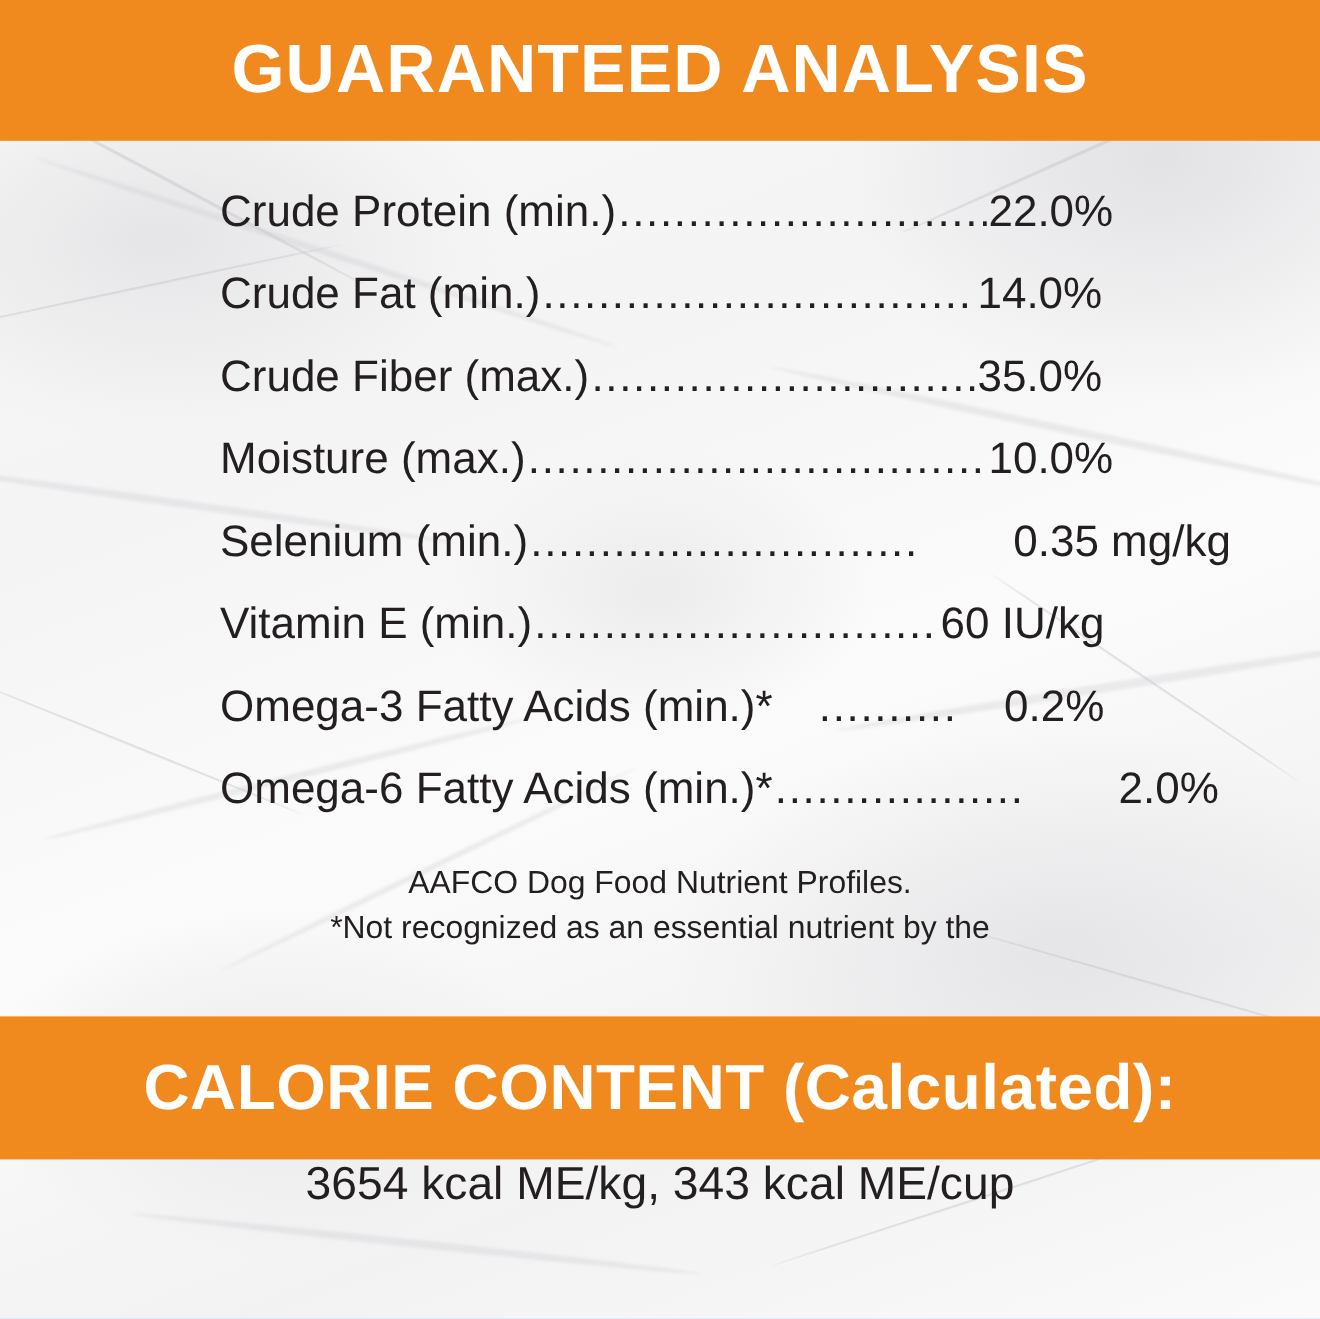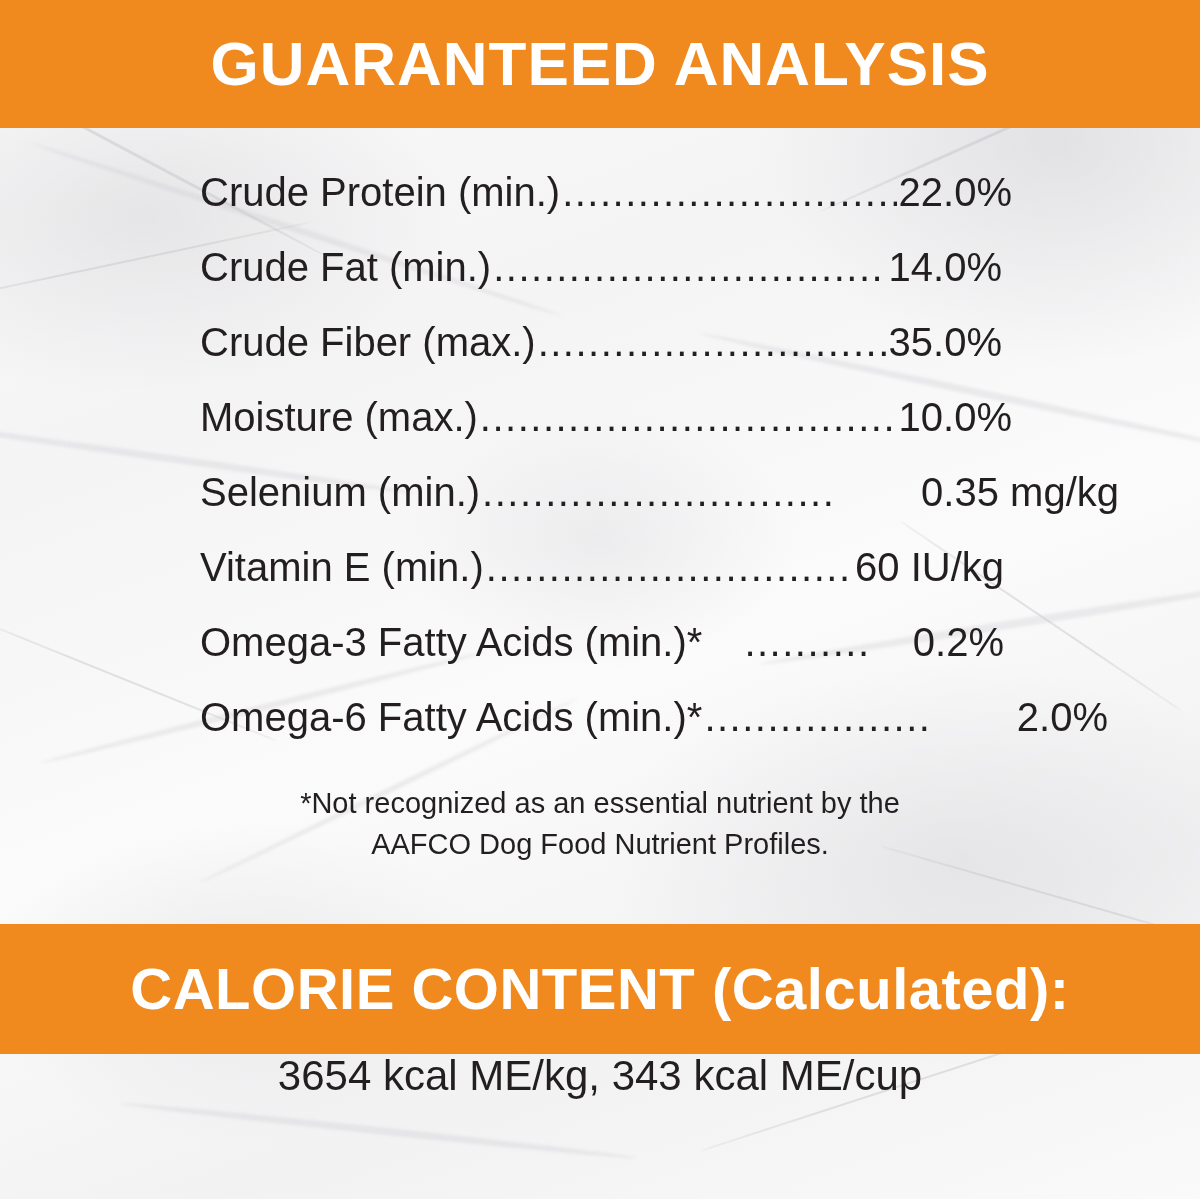--- a/index.html
+++ b/index.html
@@ -196,22 +196,22 @@
 
     <div class="row r8">
       <span class="label">Omega-6 Fatty Acids (min.)*</span>
       <span class="dots">..................</span>
       <span class="value">2.0%</span>
     </div>
 
   </div>
 
   <div class="footnote">
+    <div>AAFCO Dog Food Nutrient Profiles.</div>
     <div>*Not recognized as an essential nutrient by the</div>
-    <div>AAFCO Dog Food Nutrient Profiles.</div>
   </div>
 
   <div class="banner" id="banner-bottom">
     <div class="banner-title" id="title-calorie">CALORIE CONTENT (Calculated):</div>
   </div>
 
   <div class="calorie-value">3654 kcal ME/kg, 343 kcal ME/cup</div>
 
 </div>
 

